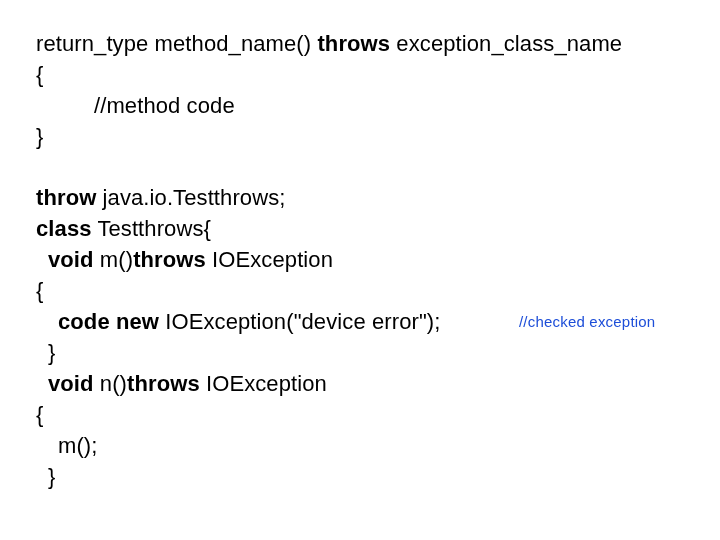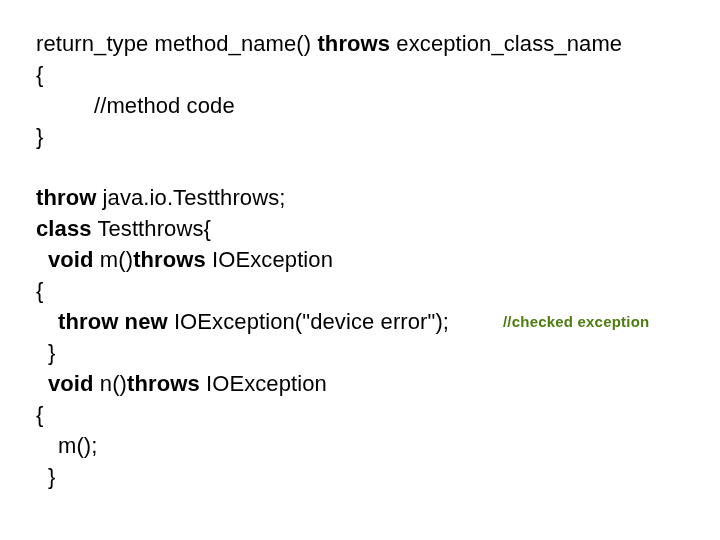--- a/index.html
+++ b/index.html
@@ -53,28 +53,28 @@
   .ind-0  { padding-left: 24px; }
   .ind-br { padding-left: 24px; }   
   .ind-cl { padding-left: 36px; }   
   .ind-1  { padding-left: 36px; }   
   .ind-2  { padding-left: 46px; }   
   .ind-cm { padding-left: 82px; }   
 
   
   .side-comment {
     position: absolute;
-    left: 491px;
+    left: 507px;
     top: 0;
     height: 31px;
     line-height: 31px;
     font-size: 15px;
-    font-weight: 700;
+    font-weight: 400;
     white-space: pre;
-    color: #4d7c0f;
+    color: #1d4ed8;
     letter-spacing: 0.2px;
   }
 
   
   #block-signature { top: 28px; }
   #block-example   { top: 182px; }
 </style>
 </head>
 <body>
 
@@ -85,21 +85,21 @@
       <div class="code-line ind-br"><span class="txt">{</span></div>
       <div class="code-line ind-cm"><span class="txt">//method code</span></div>
       <div class="code-line ind-br"><span class="txt">}</span></div>
     </div>
 
   <div class="code-block" id="block-example">
       <div class="code-line ind-0"><span class="kw">throw</span><span class="txt"> java.io.Testthrows;</span></div>
       <div class="code-line ind-0"><span class="kw">class</span><span class="txt"> Testthrows{</span></div>
       <div class="code-line ind-1"><span class="kw">void</span><span class="txt"> m()</span><span class="kw">throws</span><span class="txt"> IOException</span></div>
       <div class="code-line ind-br"><span class="txt">{</span></div>
-      <div class="code-line ind-2"><span class="kw">throw new</span><span class="txt"> IOException("device error");</span><span class="side-comment">//checked exception</span></div>
+      <div class="code-line ind-2"><span class="kw">code new</span><span class="txt"> IOException("device error");</span><span class="side-comment">//checked exception</span></div>
       <div class="code-line ind-cl"><span class="txt">}</span></div>
       <div class="code-line ind-1"><span class="kw">void</span><span class="txt"> n()</span><span class="kw">throws</span><span class="txt"> IOException</span></div>
       <div class="code-line ind-br"><span class="txt">{</span></div>
       <div class="code-line ind-2"><span class="txt">m();</span></div>
       <div class="code-line ind-cl"><span class="txt">}</span></div>
     </div>
 
 </div>
 
 </body></html>

